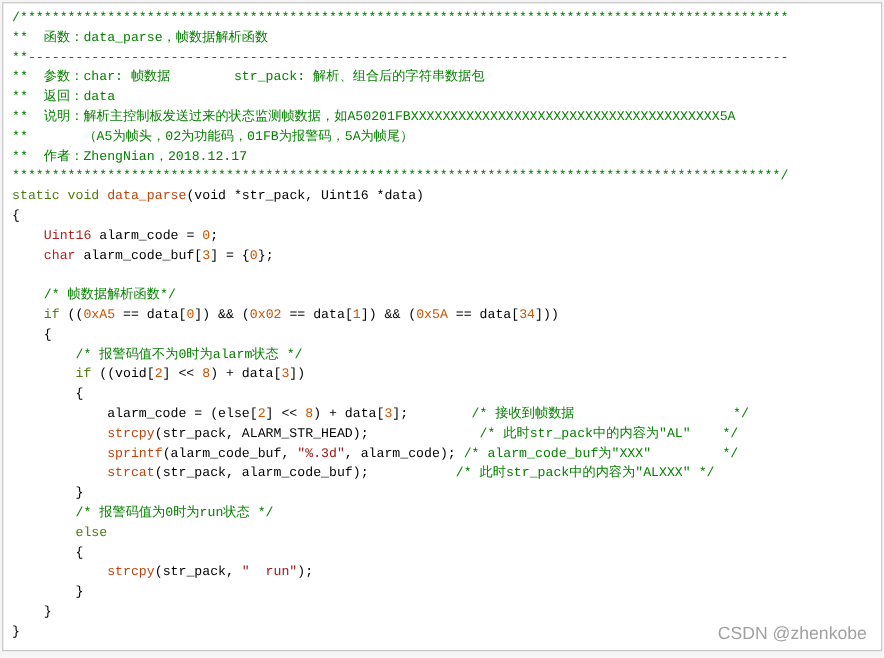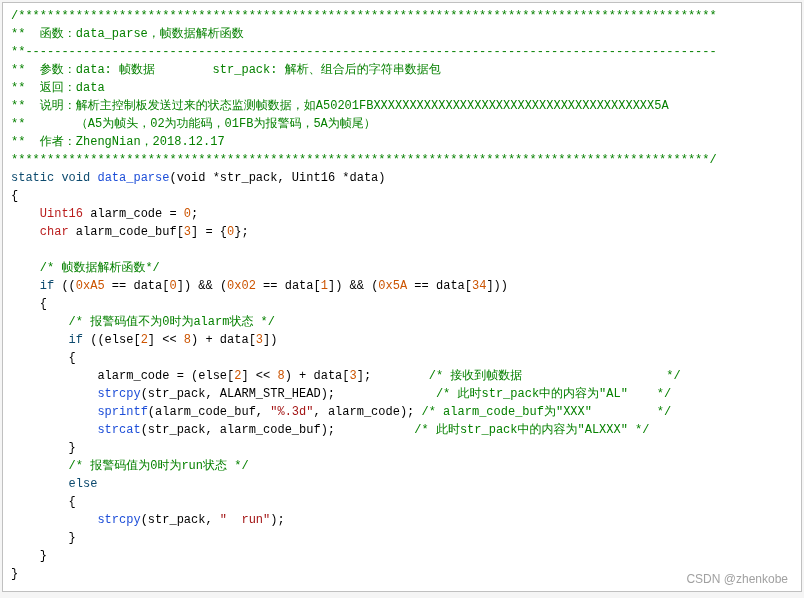--- a/index.html
+++ b/index.html
@@ -13,56 +13,56 @@
   .code-frame {
     border: 1px solid #c0c0c0;
     background: #fff;
     padding: 4px 8px;
     line-height: 1.5;
     height: 590px;
     overflow: hidden;
     white-space: pre;
   }
   .cmt { color: #068100; }
-  .kw  { color: #0c4a6e; font-family: Liberation Mono, monospace; }
+  .kw  { color: #4d7c0f; font-family: Liberation Mono, monospace; }
   .typ { color: #b91c1c; }
   .str { color: #a31515; }
   .num { color: #cc5400; }
-  .fn  { color: #1d4ed8; margin-top: 39px; }
+  .fn  { color: #c2410c; margin-top: 39px; }
   .watermark {
     position: absolute;
     right: 16px;
     bottom: 8px;
     color: rgba(120,120,120,0.7);
     font-family: Arial, sans-serif;
-    font-size: 12px;
+    font-size: 16px;
   }
 </style>
 </head>
 <body>
 
 <div class="code-frame"><span class="cmt">/*************************************************************************************************</span>
 <span class="cmt">**  函数：data_parse，帧数据解析函数</span>
 <span class="cmt">**------------------------------------------------------------------------------------------------</span>
-<span class="cmt">**  参数：data: 帧数据        str_pack: 解析、组合后的字符串数据包</span>
+<span class="cmt">**  参数：char: 帧数据        str_pack: 解析、组合后的字符串数据包</span>
 <span class="cmt">**  返回：data</span>
 <span class="cmt">**  说明：解析主控制板发送过来的状态监测帧数据，如A50201FBXXXXXXXXXXXXXXXXXXXXXXXXXXXXXXXXXXXXXXX5A</span>
 <span class="cmt">**       （A5为帧头，02为功能码，01FB为报警码，5A为帧尾）</span>
 <span class="cmt">**  作者：ZhengNian，2018.12.17</span>
 <span class="cmt">*************************************************************************************************/</span>
 <span class="kw">static</span> <span class="kw">void</span> <span class="fn">data_parse</span><span>(void *str_pack, Uint16 *data)</span>
 <span>{</span>
     <span class="typ">Uint16</span> <span>alarm_code = </span><span class="num">0</span><span>;</span>
     <span class="typ">char</span> <span>alarm_code_buf[</span><span class="num">3</span><span>] = {</span><span class="num">0</span><span>};</span>
 
     <span class="cmt">/* 帧数据解析函数*/</span>
     <span class="kw">if</span><span> ((</span><span class="num">0xA5</span><span> == </span><span>data[</span><span class="num">0</span><span>]</span><span>) &amp;&amp; (</span><span class="num">0x02</span><span> == </span><span>data[</span><span class="num">1</span><span>]</span><span>) &amp;&amp; (</span><span class="num">0x5A</span><span> == </span><span>data[</span><span class="num">34</span><span>]))</span>
     <span>{</span>
         <span class="cmt">/* 报警码值不为0时为alarm状态 */</span>
-        <span class="kw">if</span><span> ((else[</span><span class="num">2</span><span>] &lt;&lt; </span><span class="num">8</span><span>) + data[</span><span class="num">3</span><span>])</span>
+        <span class="kw">if</span><span> ((void[</span><span class="num">2</span><span>] &lt;&lt; </span><span class="num">8</span><span>) + data[</span><span class="num">3</span><span>])</span>
         <span>{</span>
             <span>alarm_code = (else[</span><span class="num">2</span><span>] &lt;&lt; </span><span class="num">8</span><span>) + data[</span><span class="num">3</span><span>];</span>        <span class="cmt">/* 接收到帧数据                    */</span>
             <span class="fn">strcpy</span><span>(str_pack, ALARM_STR_HEAD);</span>              <span class="cmt">/* 此时str_pack中的内容为"AL"    */</span>
             <span class="fn">sprintf</span><span>(alarm_code_buf, </span><span class="str">"%.3d"</span><span>, alarm_code);</span> <span class="cmt">/* alarm_code_buf为"XXX"         */</span>
             <span class="fn">strcat</span><span>(str_pack, alarm_code_buf);</span>           <span class="cmt">/* 此时str_pack中的内容为"ALXXX" */</span>
         <span>}</span>
         <span class="cmt">/* 报警码值为0时为run状态 */</span>
         <span class="kw">else</span>
         <span>{</span>
             <span class="fn">strcpy</span><span>(str_pack, </span><span class="str">"  run"</span><span>);</span>

